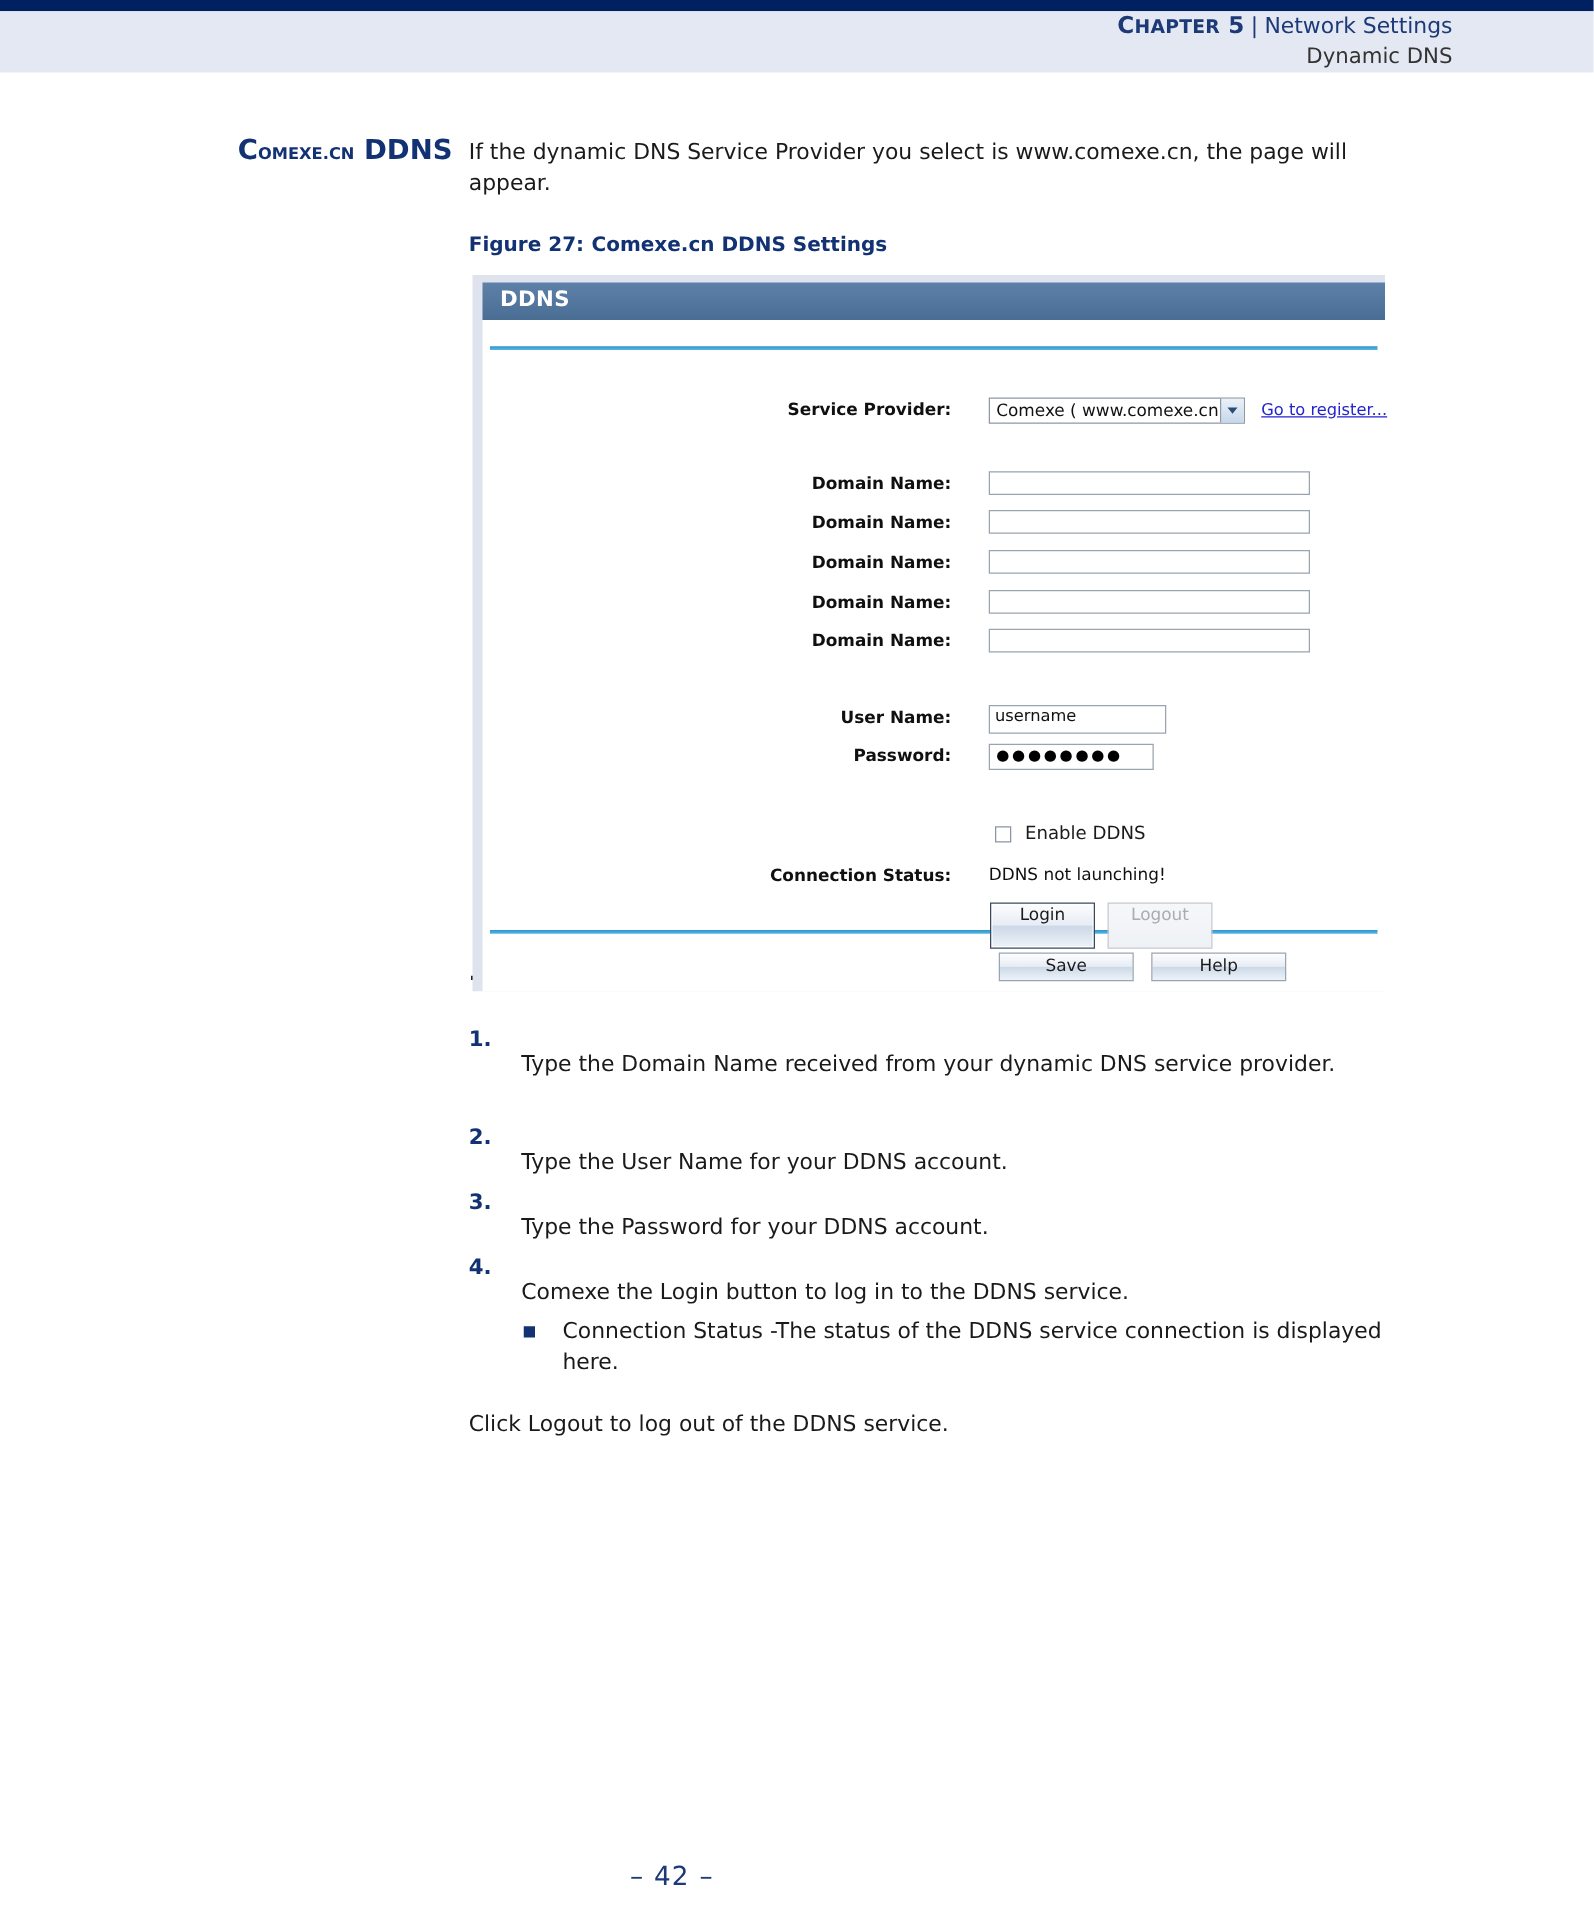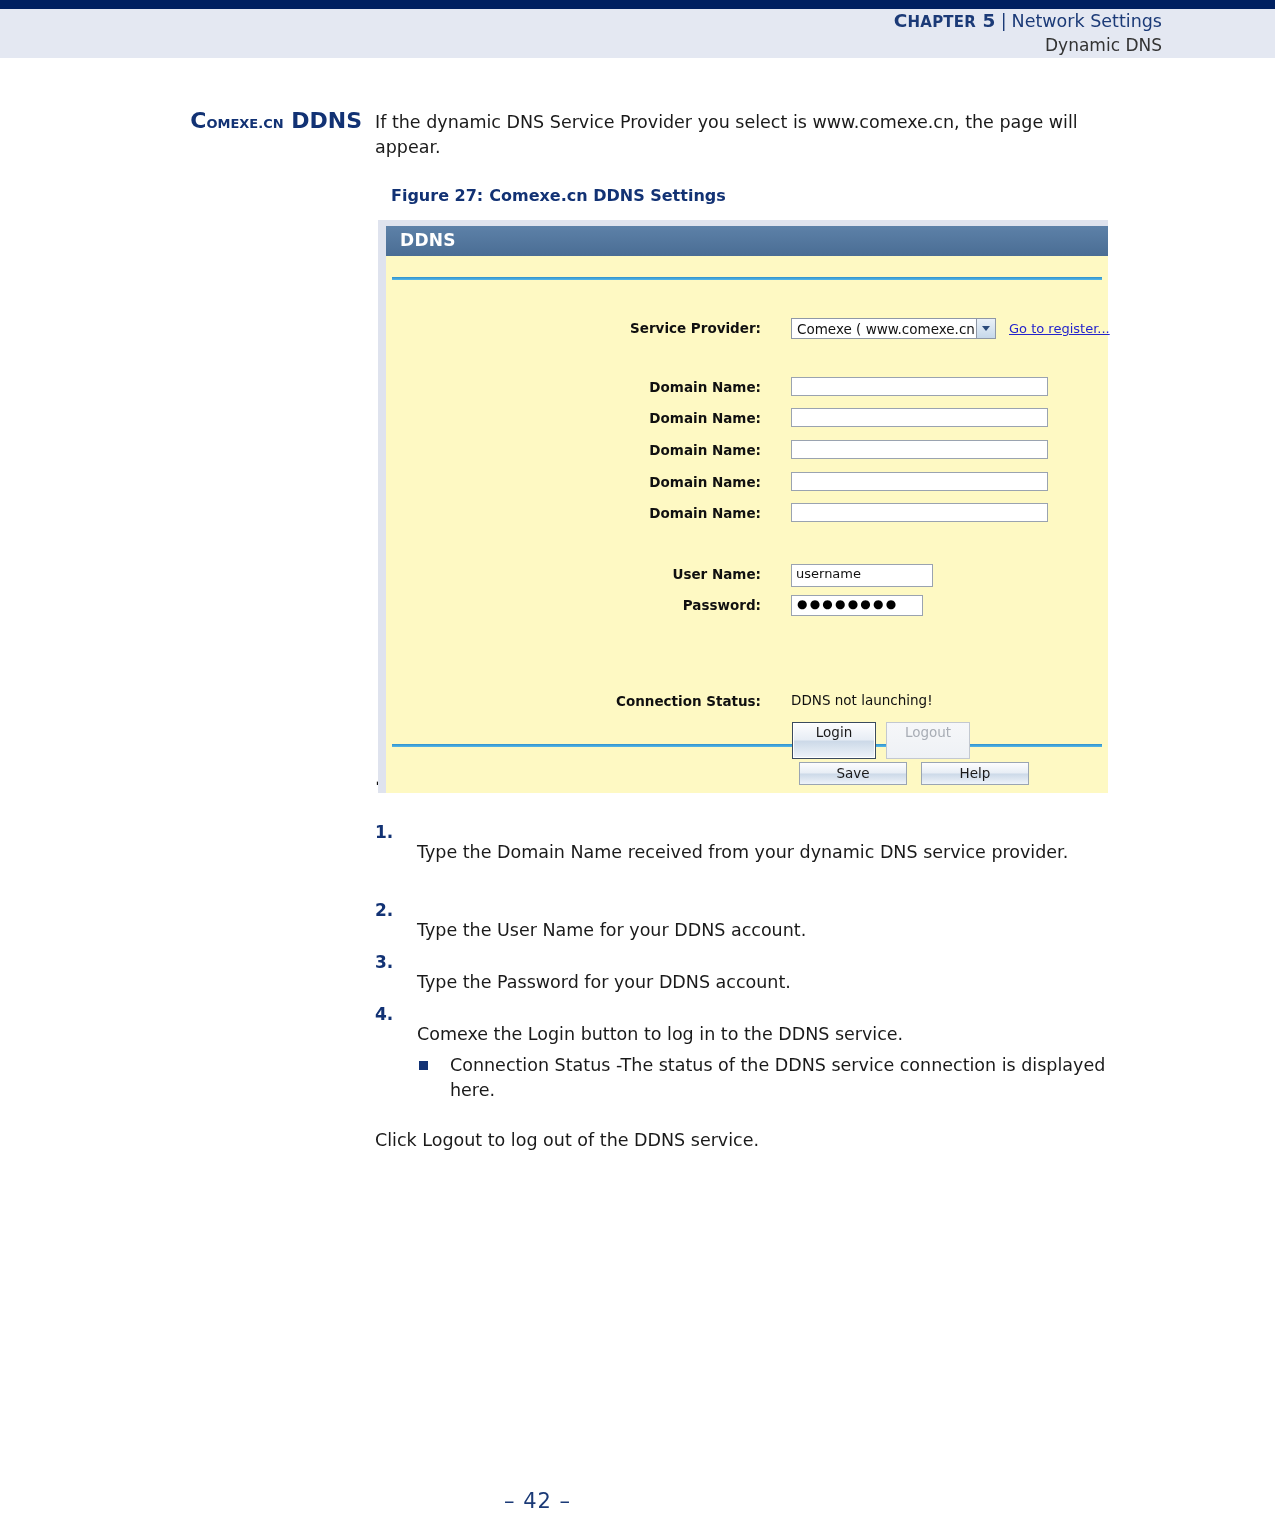--- a/index.html
+++ b/index.html
@@ -93,21 +93,21 @@
     top: 110px;
     left: 0;
     width: 760px;
     font-size: 17.5px;
     color: #1a1a1a;
     line-height: 1.42;
   }
   .fig-cap {
     position: absolute;
     top: 186px;
-    left: 16px;
+    left: 0;
     font-size: 16px;
     font-weight: bold;
     color: #123274;
     white-space: nowrap;
   }
   .fig-cap .gap { display: inline-block; width: 6px; }
 
   
   .shot {
     position: absolute;
@@ -136,21 +136,21 @@
     font-size: 17px;
     font-weight: bold;
     letter-spacing: 0.3px;
   }
   .shot-body {
     position: absolute;
     top: 36px;
     left: 8px;
     width: 722px;
     height: 537px;
-    background: #fef9c3;
+    background: #ffffff;
   }
   .rule-top {
     position: absolute;
     left: 6px;
     top: 21px;
     width: 710px;
     height: 3px;
     background: #3aa8e0;
     background: linear-gradient(to bottom, #2f92cc 0%, #56b7e8 100%);
   }
@@ -461,20 +461,24 @@
         </div>
       </div>
 
       <div class="frow" style="top:339px;">
         <div class="flabel">Password:</div>
         <div class="finput" style="width:132px;height:21px;">
           <span class="dots">●●●●●●●●</span>
         </div>
       </div>
 
+      <div class="frow" style="top:403px;">
+        <span class="cbox"></span>
+        <span class="cbox-label">Enable DDNS</span>
+      </div>
 
       <div class="frow" style="top:435px;">
         <div class="flabel">Connection Status:</div>
         <div class="ftext" style="left:405px;top:1px;">DDNS not launching!</div>
       </div>
 
       <div class="frow" style="top:466px;">
         <div class="btn focus" style="left:406px;top:0;width:84px;">Login</div>
         <div class="btn disabled" style="left:500px;top:0;width:84px;">Logout</div>
       </div>

